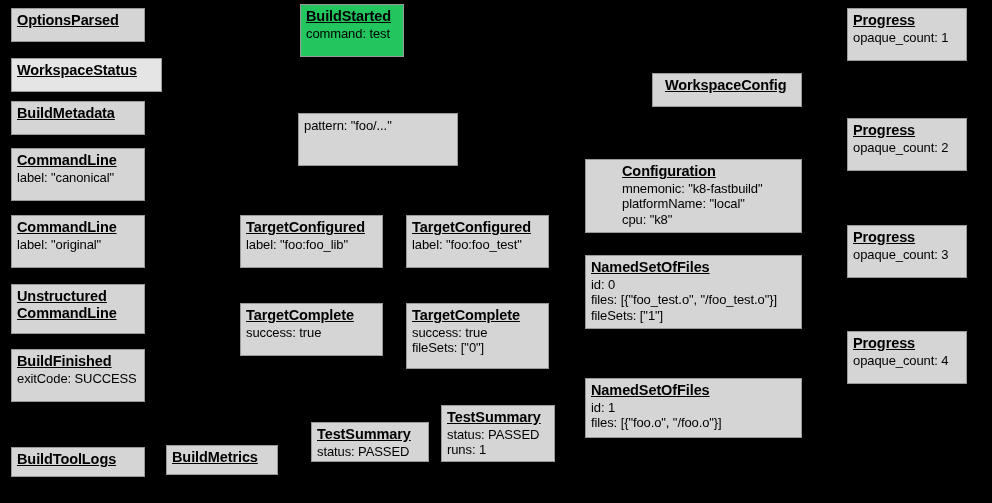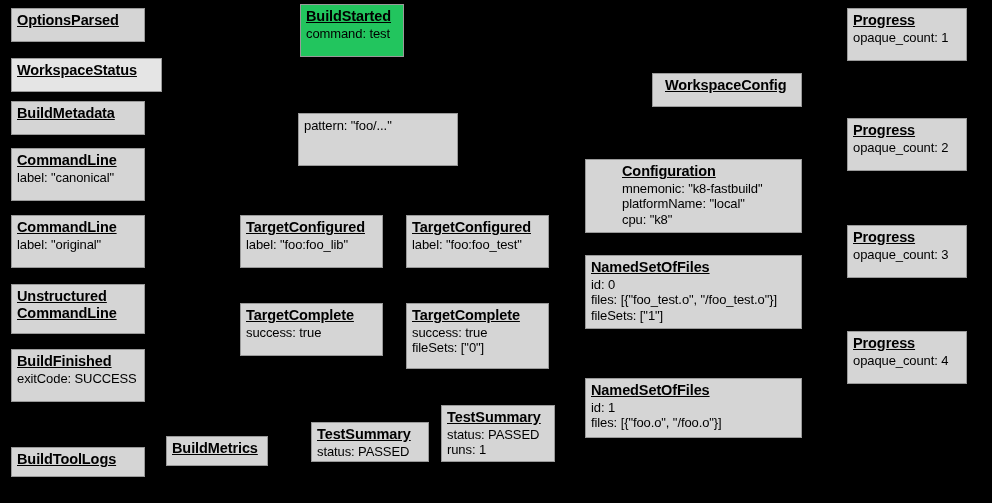--- a/index.html
+++ b/index.html
@@ -179,16 +179,16 @@
     </div>
     <div class="node" style="left: 311px; top: 422px; width: 118px; height: 40px; background: rgb(213, 213, 213); border-color: rgb(154, 154, 154); color: rgb(0, 0, 0);">
       <span class="node-title">TestSummary</span>
       <span class="node-fields">
         <span class="node-field">status: PASSED</span>
       </span>
     </div>
     <div class="node" style="left: 11px; top: 447px; width: 134px; height: 30px; background: rgb(213, 213, 213); border-color: rgb(154, 154, 154); color: rgb(0, 0, 0);">
       <span class="node-title">BuildToolLogs</span>
     </div>
-    <div class="node" style="left: 166px; top: 436px; width: 102px; height: 30px; background: rgb(213, 213, 213); border-color: rgb(154, 154, 154); color: rgb(0, 0, 0);">
+    <div class="node" style="left: 166px; top: 445px; width: 112px; height: 30px; background: rgb(213, 213, 213); border-color: rgb(154, 154, 154); color: rgb(0, 0, 0);">
       <span class="node-title">BuildMetrics</span>
     </div>
   </div>
 
 </body></html>

